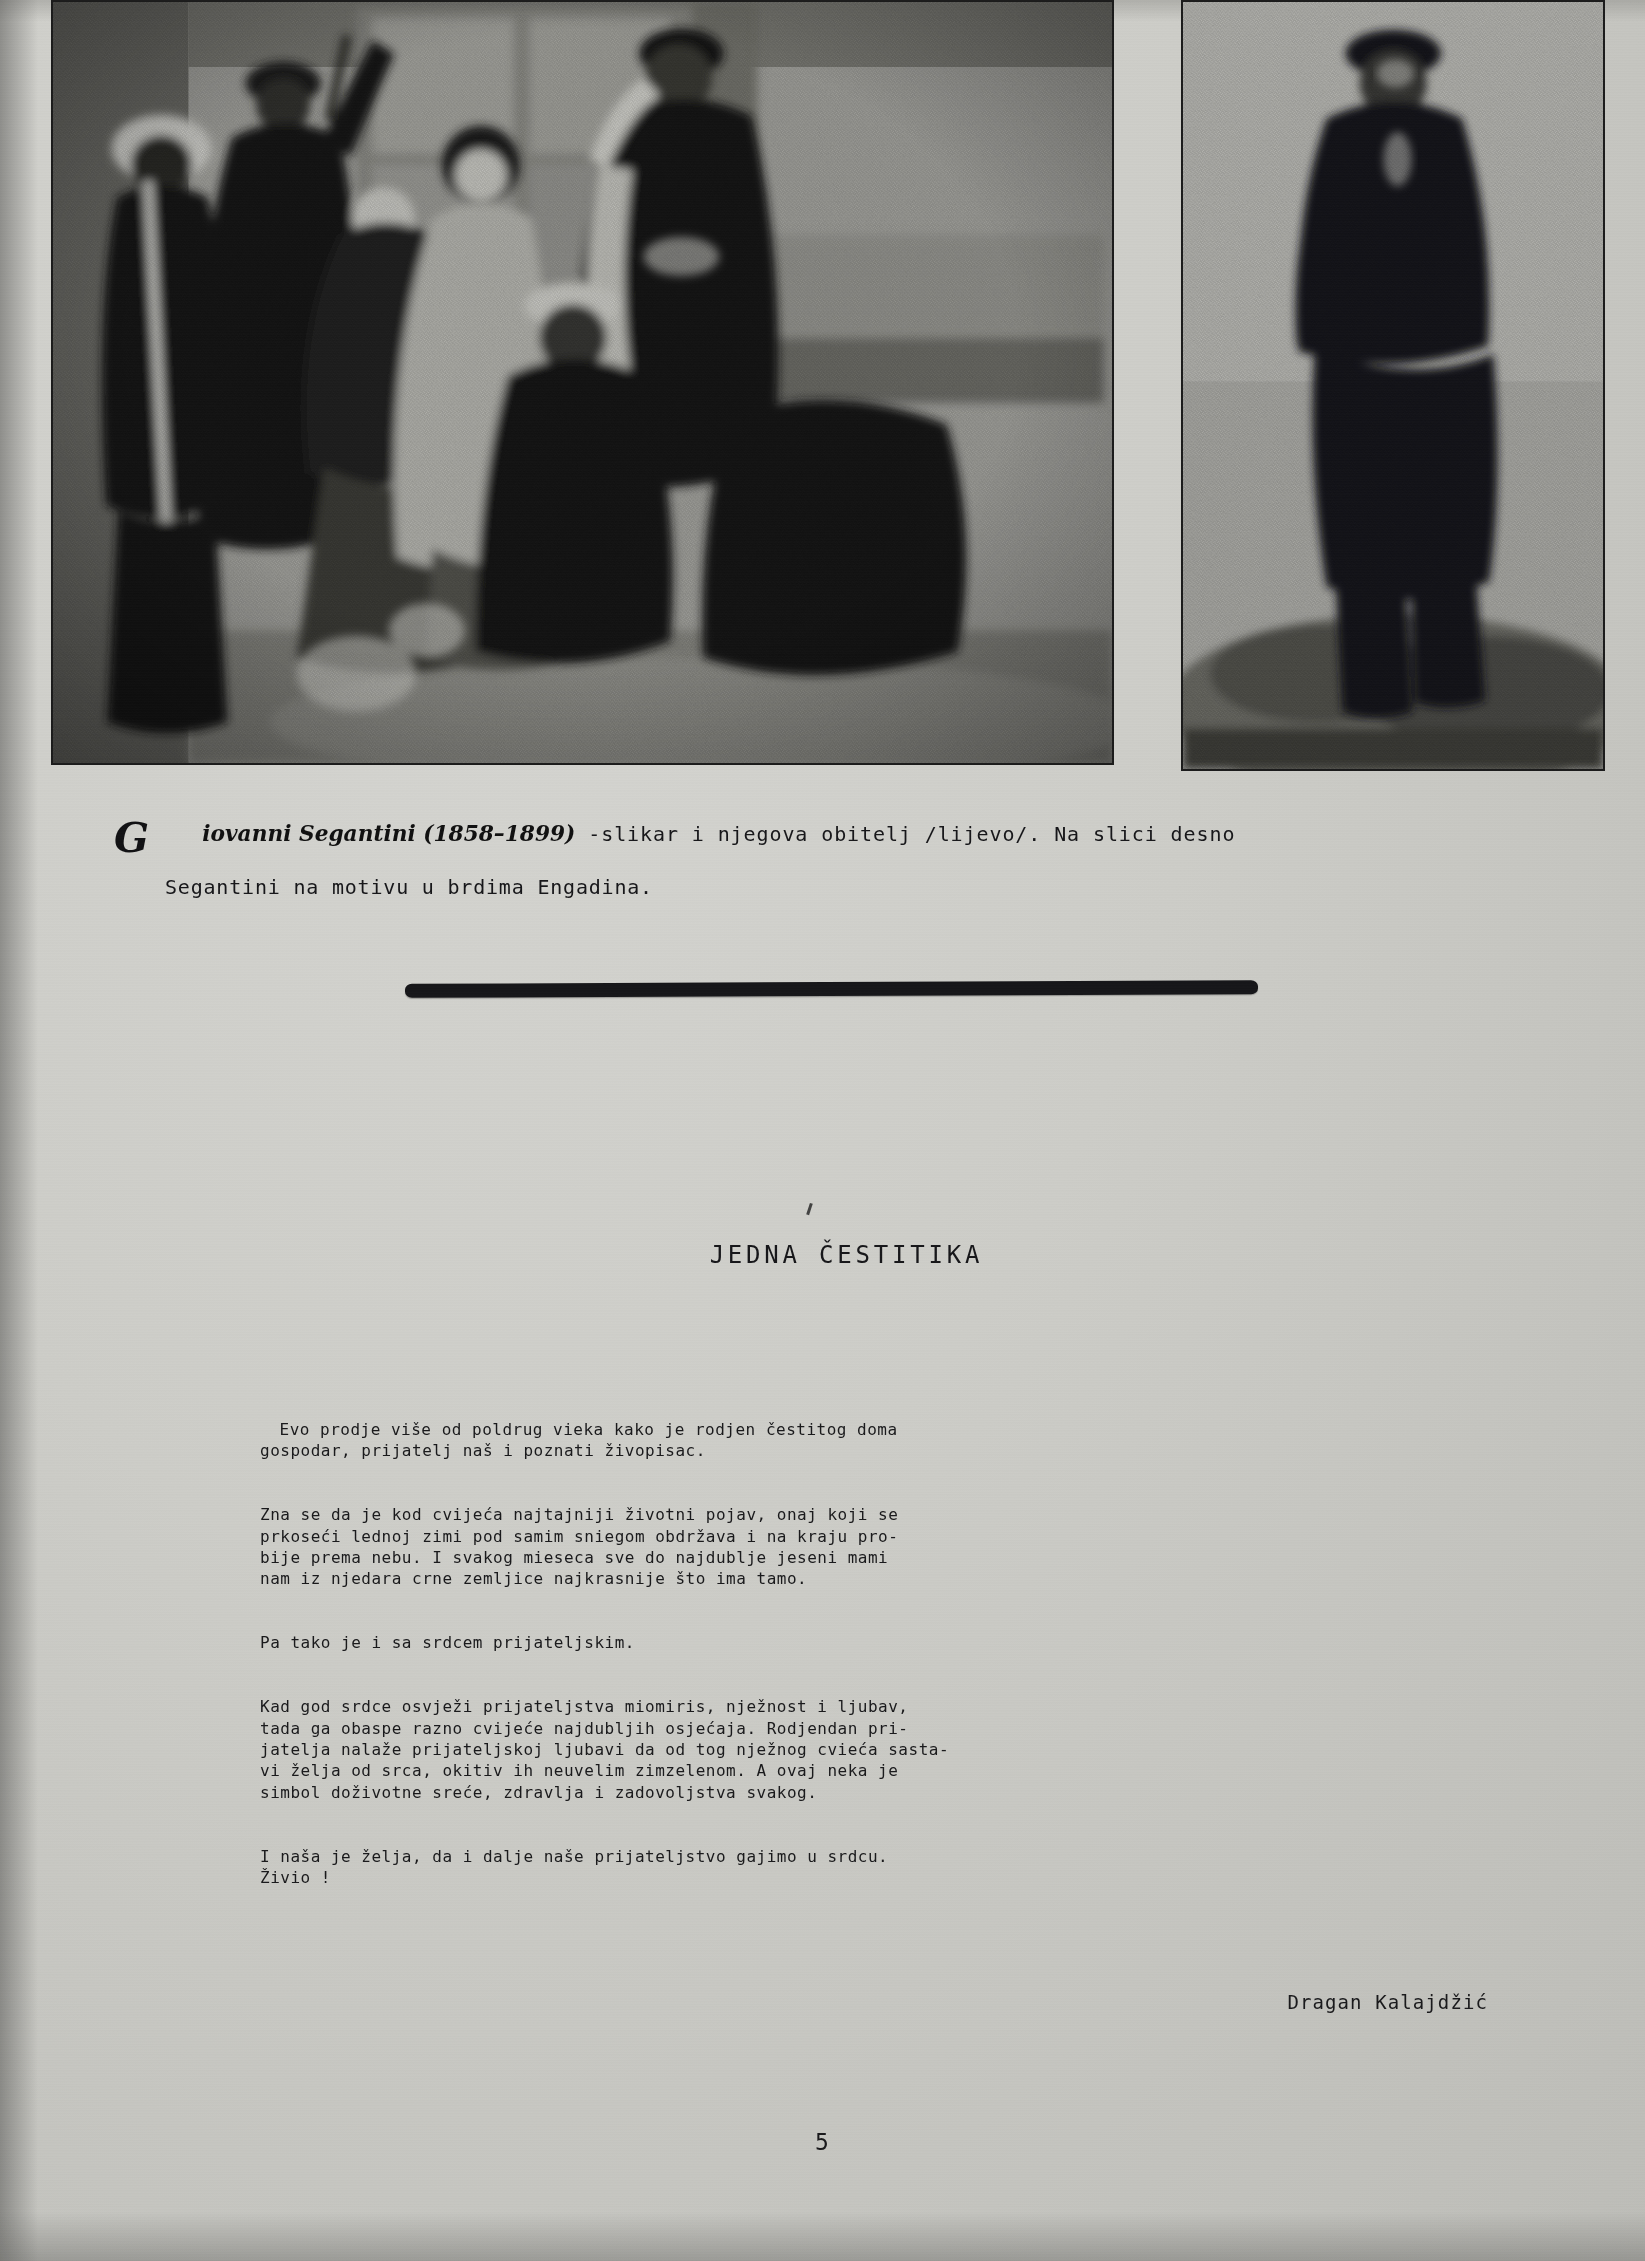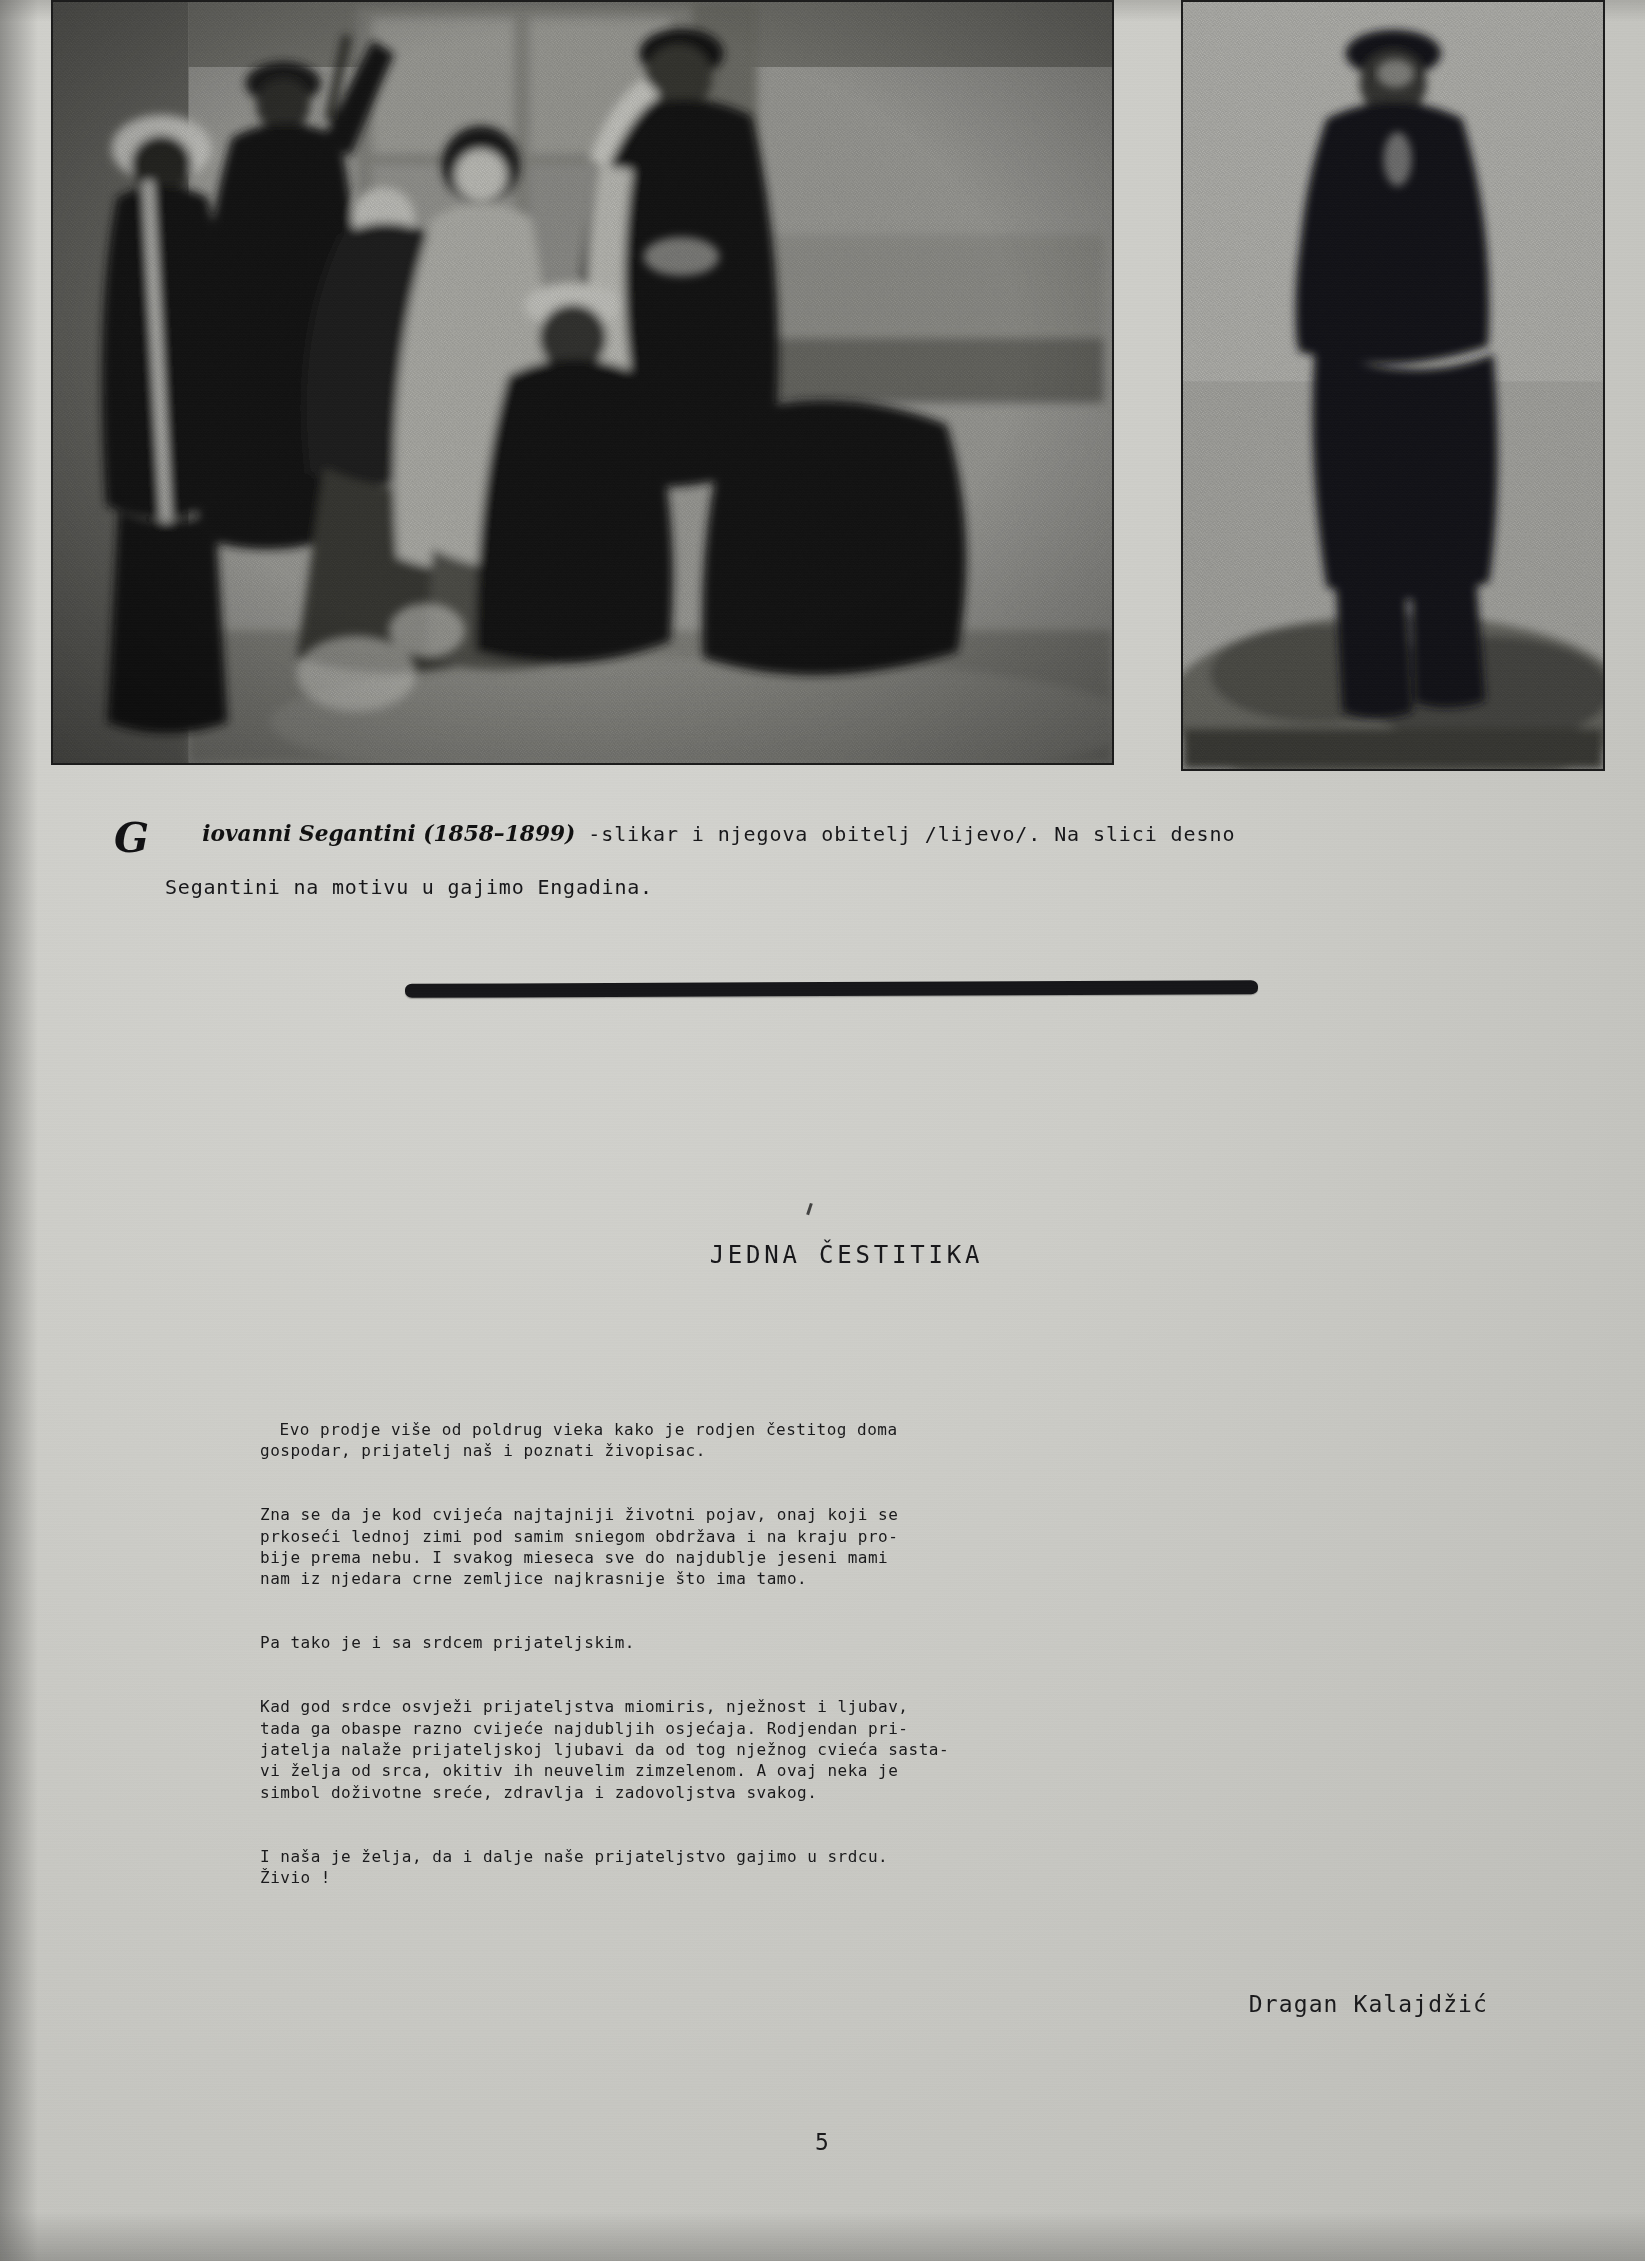--- a/index.html
+++ b/index.html
@@ -173,21 +173,21 @@
     white-space: pre-wrap;
   }
   .body-text p { margin: 0; }
   .body-text .ind { text-indent: 19.5px; }
 
   
   .signature {
     position: absolute;
     right: 157px;
     top: 1991px;
-    font-size: 23px;
+    font-size: 19px;
     letter-spacing: 1.1px;
     color: #1a1a1c;
   }
 
   
   .page-number {
     position: absolute;
     left: 0; right: 0;
     top: 2129px;
     text-align: center;
@@ -330,21 +330,21 @@
           <ellipse cx="396" cy="290" rx="26" ry="50"></ellipse>
         </g>
         <rect x="0" y="0" width="775" height="1415" filter="url(#rough2)" opacity=".55" style="mix-blend-mode:multiply"></rect>
       </svg>
       <div class="speckle"></div>
     </div>
   </div>
 
   <div class="caption">
     <span class="dropcap">G</span><span class="smallcapsname">iovanni Segantini (1858–1899)</span><span class="line1-rest"> -slikar i njegova obitelj /lijevo/. Na slici desno</span>
-    <span class="line3">Segantini na motivu u gajimo Engadina.</span>
+    <span class="line3">Segantini na motivu u brdima Engadina.</span>
   </div>
 
   <div class="divider"></div>
   <div class="stray-mark"></div>
 
   <div class="heading">JEDNA ČESTITIKA</div>
 
   <div class="body-text">
     <p class="ind">Evo prodje više od poldrug vieka kako je rodjen čestitog doma
 gospodar, prijatelj naš i poznati živopisac.</p>

